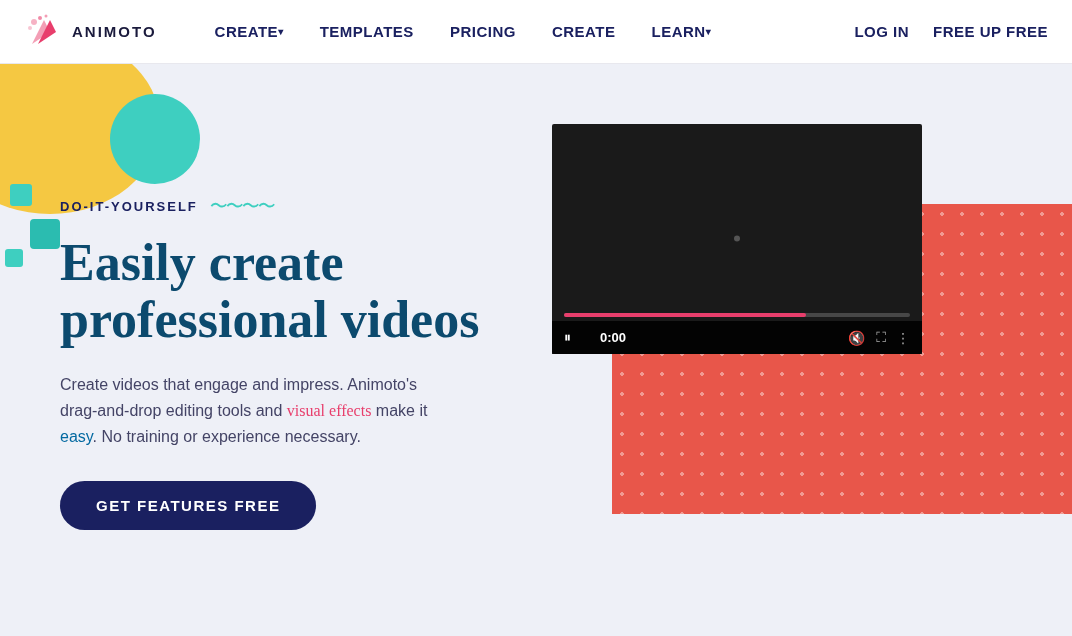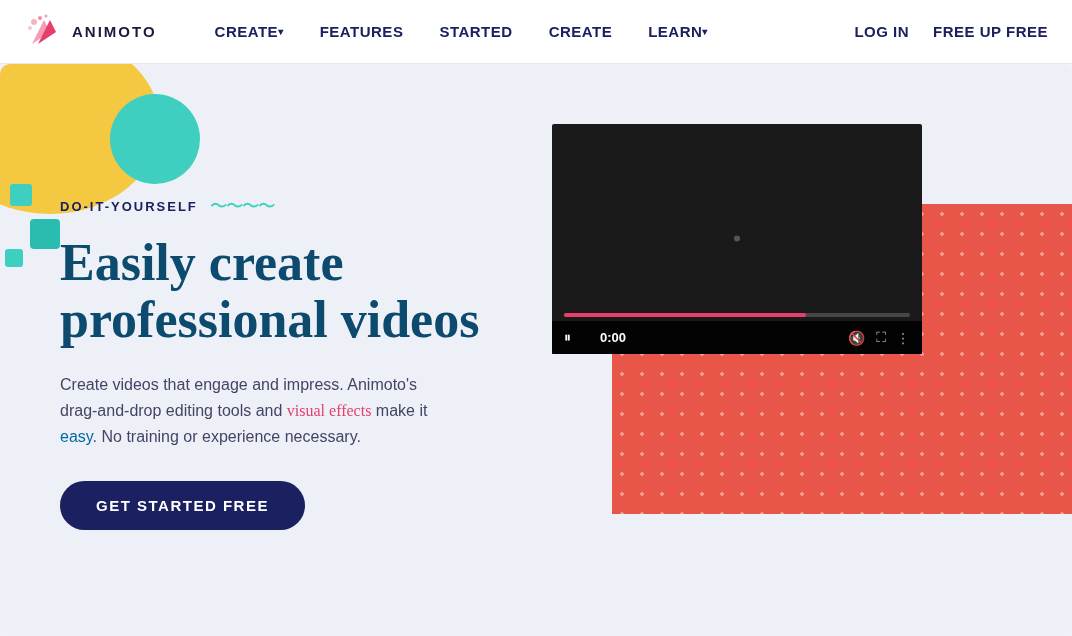--- a/index.html
+++ b/index.html
@@ -79,21 +79,20 @@
       letter-spacing: 0.5px;
     }
 
     
     .hero {
       position: relative;
       width: 1072px;
       height: 572px;
       background: #eef0f7;
       overflow: hidden;
-      border-radius: 10px;
     }
 
     
     .deco-yellow {
       position: absolute;
       top: -30px;
       left: -60px;
       width: 220px;
       height: 180px;
       background: #f5c842;
@@ -318,24 +317,24 @@
     </svg>
     <span class="logo-text">ANIMOTO</span>
   </div>
 
   <div class="nav-links">
     <a class="nav-item">
       <span>CREATE</span>
       <span class="chevron">▾</span>
     </a>
     <a class="nav-item">
-      <span>FEATURES</span>
+      <span>TEMPLATES</span>
     </a>
     <a class="nav-item">
-      <span>STARTED</span>
+      <span>PRICING</span>
     </a>
     <a class="nav-item">
       <span>CREATE</span>
     </a>
     <a class="nav-item">
       <span>LEARN</span>
       <span class="chevron">▾</span>
     </a>
   </div>
 
@@ -373,21 +372,21 @@
 
   <div class="hero-content">
     <div class="diy-label">
       <span class="diy-text">DO-IT-YOURSELF</span>
       <span class="wavy-line">〜〜〜〜</span>
     </div>
     <h1 class="hero-title">Easily create professional videos</h1>
     <p class="hero-desc">
       Create videos that engage and impress. Animoto's drag-and-drop editing tools and <span class="highlight-orange">visual effects</span> make it<span class="highlight-blue"> easy</span>. No training or experience necessary.
     </p>
-    <button class="cta-button">GET STARTED FREE</button>
+    <button class="cta-button">GET FEATURES FREE</button>
   </div>
 
   <div class="hero-visual">
 
     <div class="red-pattern"></div>
 
     <div class="video-player">
       <div class="video-center-dot"></div>
       <div class="progress-bar-wrap">
         <div class="progress-bar-fill"></div>

